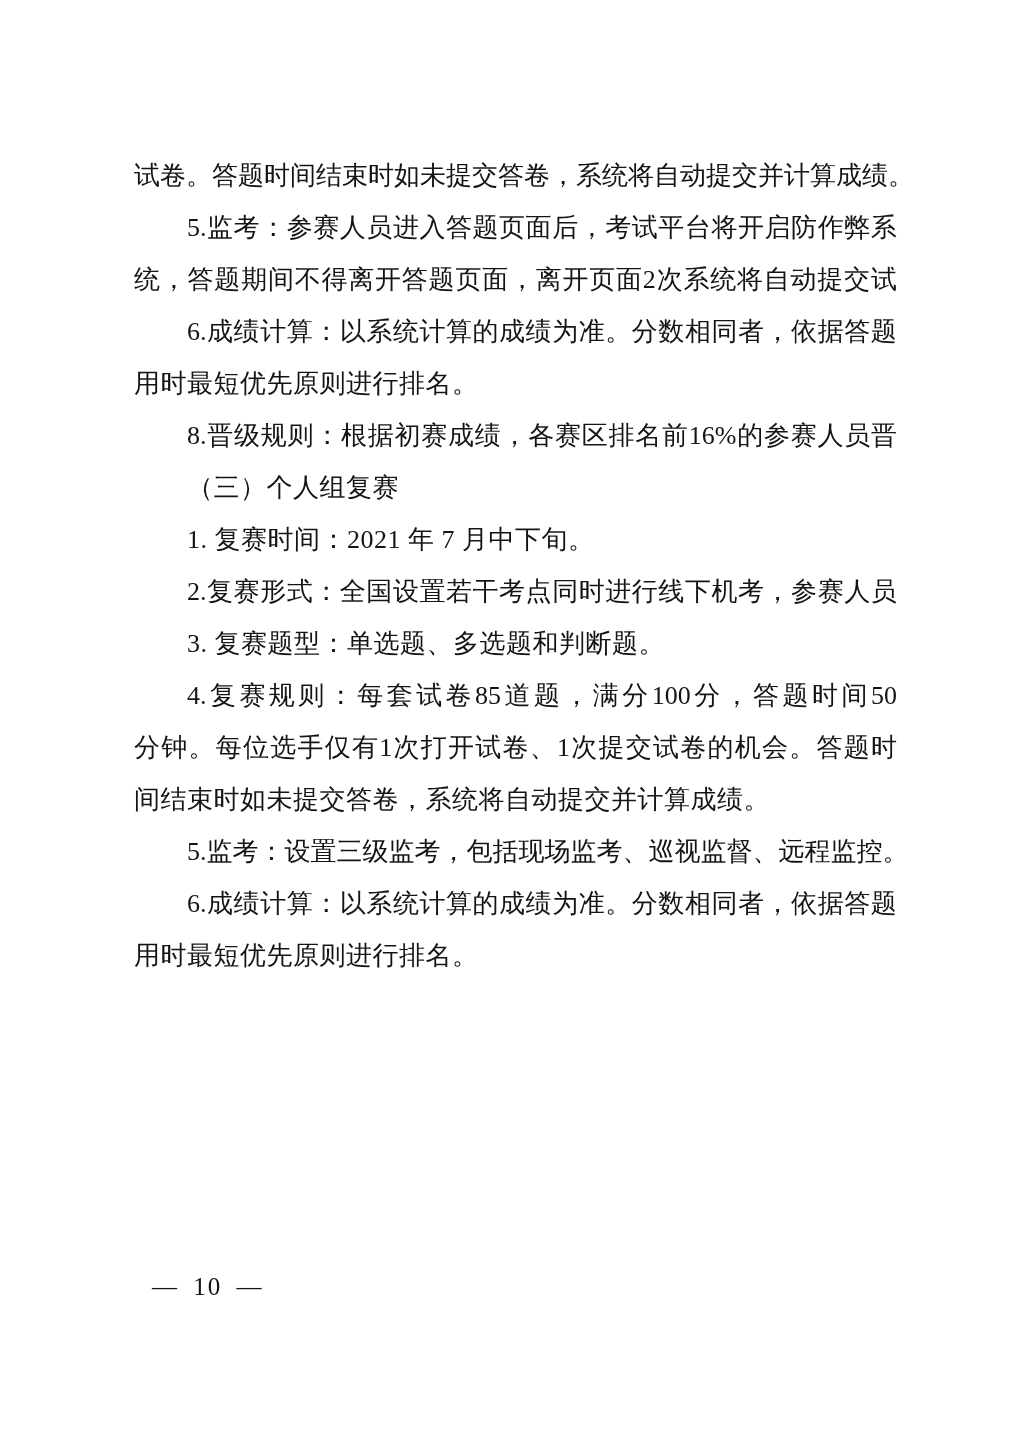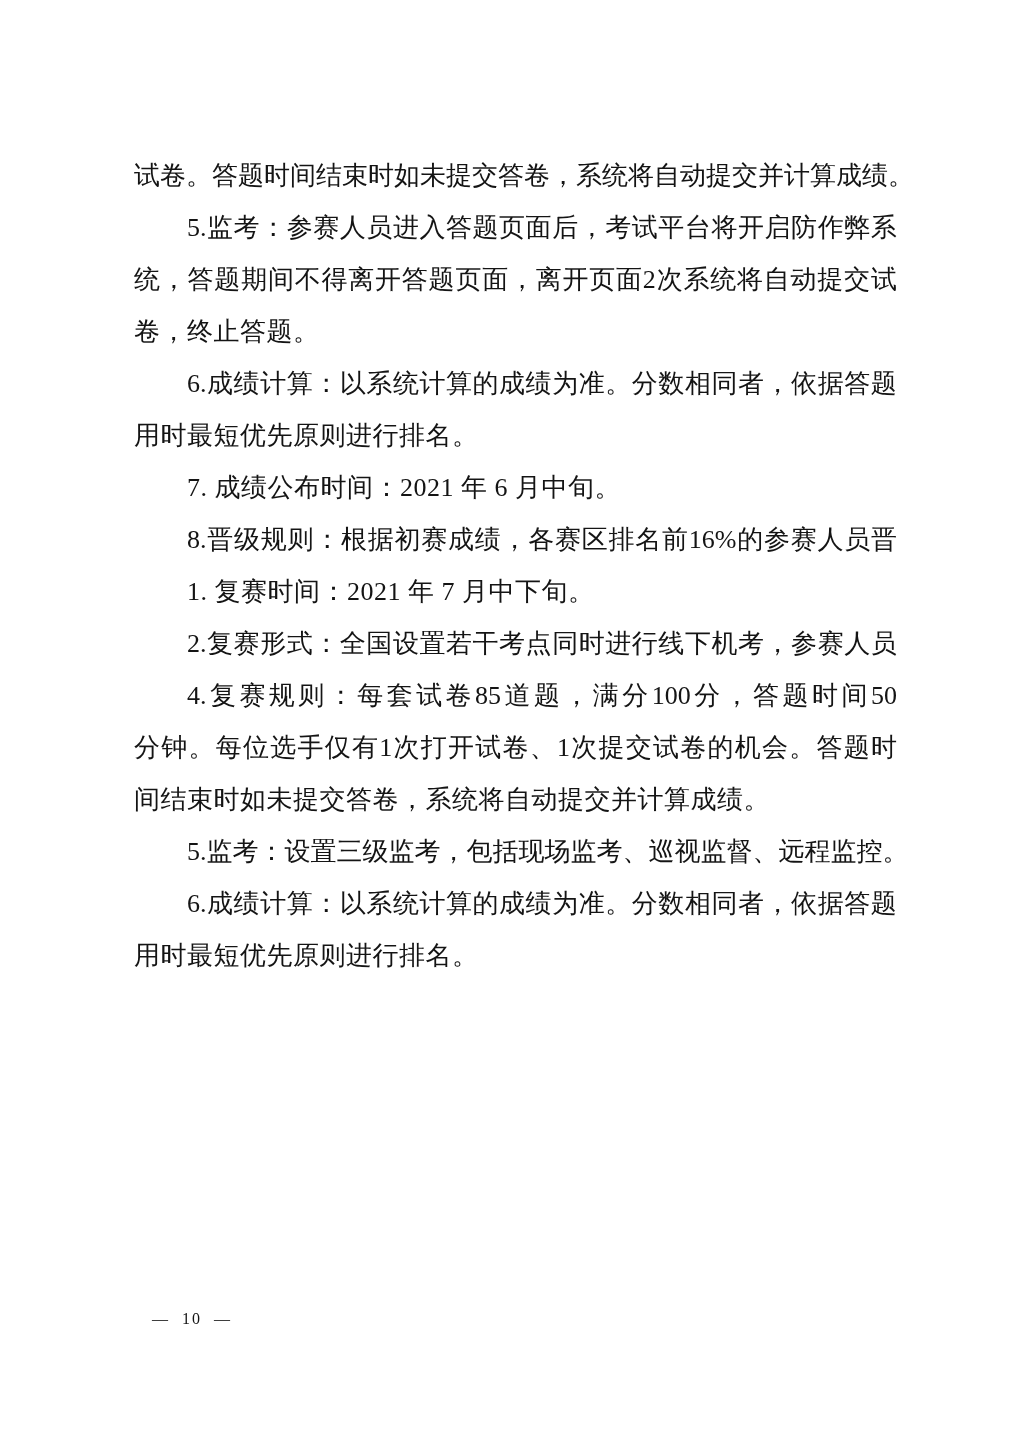--- a/index.html
+++ b/index.html
@@ -40,25 +40,24 @@
   }
   .line.justify .tok {
     flex: 0 0 auto;
   }
   .footer {
     position: absolute;
     left: 152px;
     top: 1270px;
     height: 34px;
     line-height: 34px;
-    font-size: 16px;
+    font-size: 25px;
     letter-spacing: 2px;
     word-spacing: 6px;
     color: #141414;
-    margin-top: 32px;
   }
 </style>
 </head>
 <body>
 
 <div class="page">
   <div class="doc-body" id="doc-body">
       <div class="line justify">
         <span class="tok">试</span>
         <span class="tok">卷</span>
@@ -144,21 +143,20 @@
         <span class="tok">次</span>
         <span class="tok">系</span>
         <span class="tok">统</span>
         <span class="tok">将</span>
         <span class="tok">自</span>
         <span class="tok">动</span>
         <span class="tok">提</span>
         <span class="tok">交</span>
         <span class="tok">试</span>
       </div>
-      <div class="line">卷，终止答题。</div>
       <div class="line indent justify">
         <span class="tok">6.</span>
         <span class="tok">成</span>
         <span class="tok">绩</span>
         <span class="tok">计</span>
         <span class="tok">算</span>
         <span class="tok">：</span>
         <span class="tok">以</span>
         <span class="tok">系</span>
         <span class="tok">统</span>
@@ -175,21 +173,20 @@
         <span class="tok">相</span>
         <span class="tok">同</span>
         <span class="tok">者</span>
         <span class="tok">，</span>
         <span class="tok">依</span>
         <span class="tok">据</span>
         <span class="tok">答</span>
         <span class="tok">题</span>
       </div>
       <div class="line">用时最短优先原则进行排名。</div>
-      <div class="line indent">7. 成绩公布时间：2021 年 6 月中旬。</div>
       <div class="line indent justify">
         <span class="tok">8.</span>
         <span class="tok">晋</span>
         <span class="tok">级</span>
         <span class="tok">规</span>
         <span class="tok">则</span>
         <span class="tok">：</span>
         <span class="tok">根</span>
         <span class="tok">据</span>
         <span class="tok">初</span>
@@ -204,20 +201,21 @@
         <span class="tok">名</span>
         <span class="tok">前</span>
         <span class="tok">16%</span>
         <span class="tok">的</span>
         <span class="tok">参</span>
         <span class="tok">赛</span>
         <span class="tok">人</span>
         <span class="tok">员</span>
         <span class="tok">晋</span>
       </div>
+      <div class="line indent">（三）个人组复赛</div>
       <div class="line indent">1. 复赛时间：2021 年 7 月中下旬。</div>
       <div class="line indent justify">
         <span class="tok">2.</span>
         <span class="tok">复</span>
         <span class="tok">赛</span>
         <span class="tok">形</span>
         <span class="tok">式</span>
         <span class="tok">：</span>
         <span class="tok">全</span>
         <span class="tok">国</span>
@@ -234,20 +232,21 @@
         <span class="tok">线</span>
         <span class="tok">下</span>
         <span class="tok">机</span>
         <span class="tok">考</span>
         <span class="tok">，</span>
         <span class="tok">参</span>
         <span class="tok">赛</span>
         <span class="tok">人</span>
         <span class="tok">员</span>
       </div>
+      <div class="line indent">3. 复赛题型：单选题、多选题和判断题。</div>
       <div class="line indent justify">
         <span class="tok">4.</span>
         <span class="tok">复</span>
         <span class="tok">赛</span>
         <span class="tok">规</span>
         <span class="tok">则</span>
         <span class="tok">：</span>
         <span class="tok">每</span>
         <span class="tok">套</span>
         <span class="tok">试</span>

